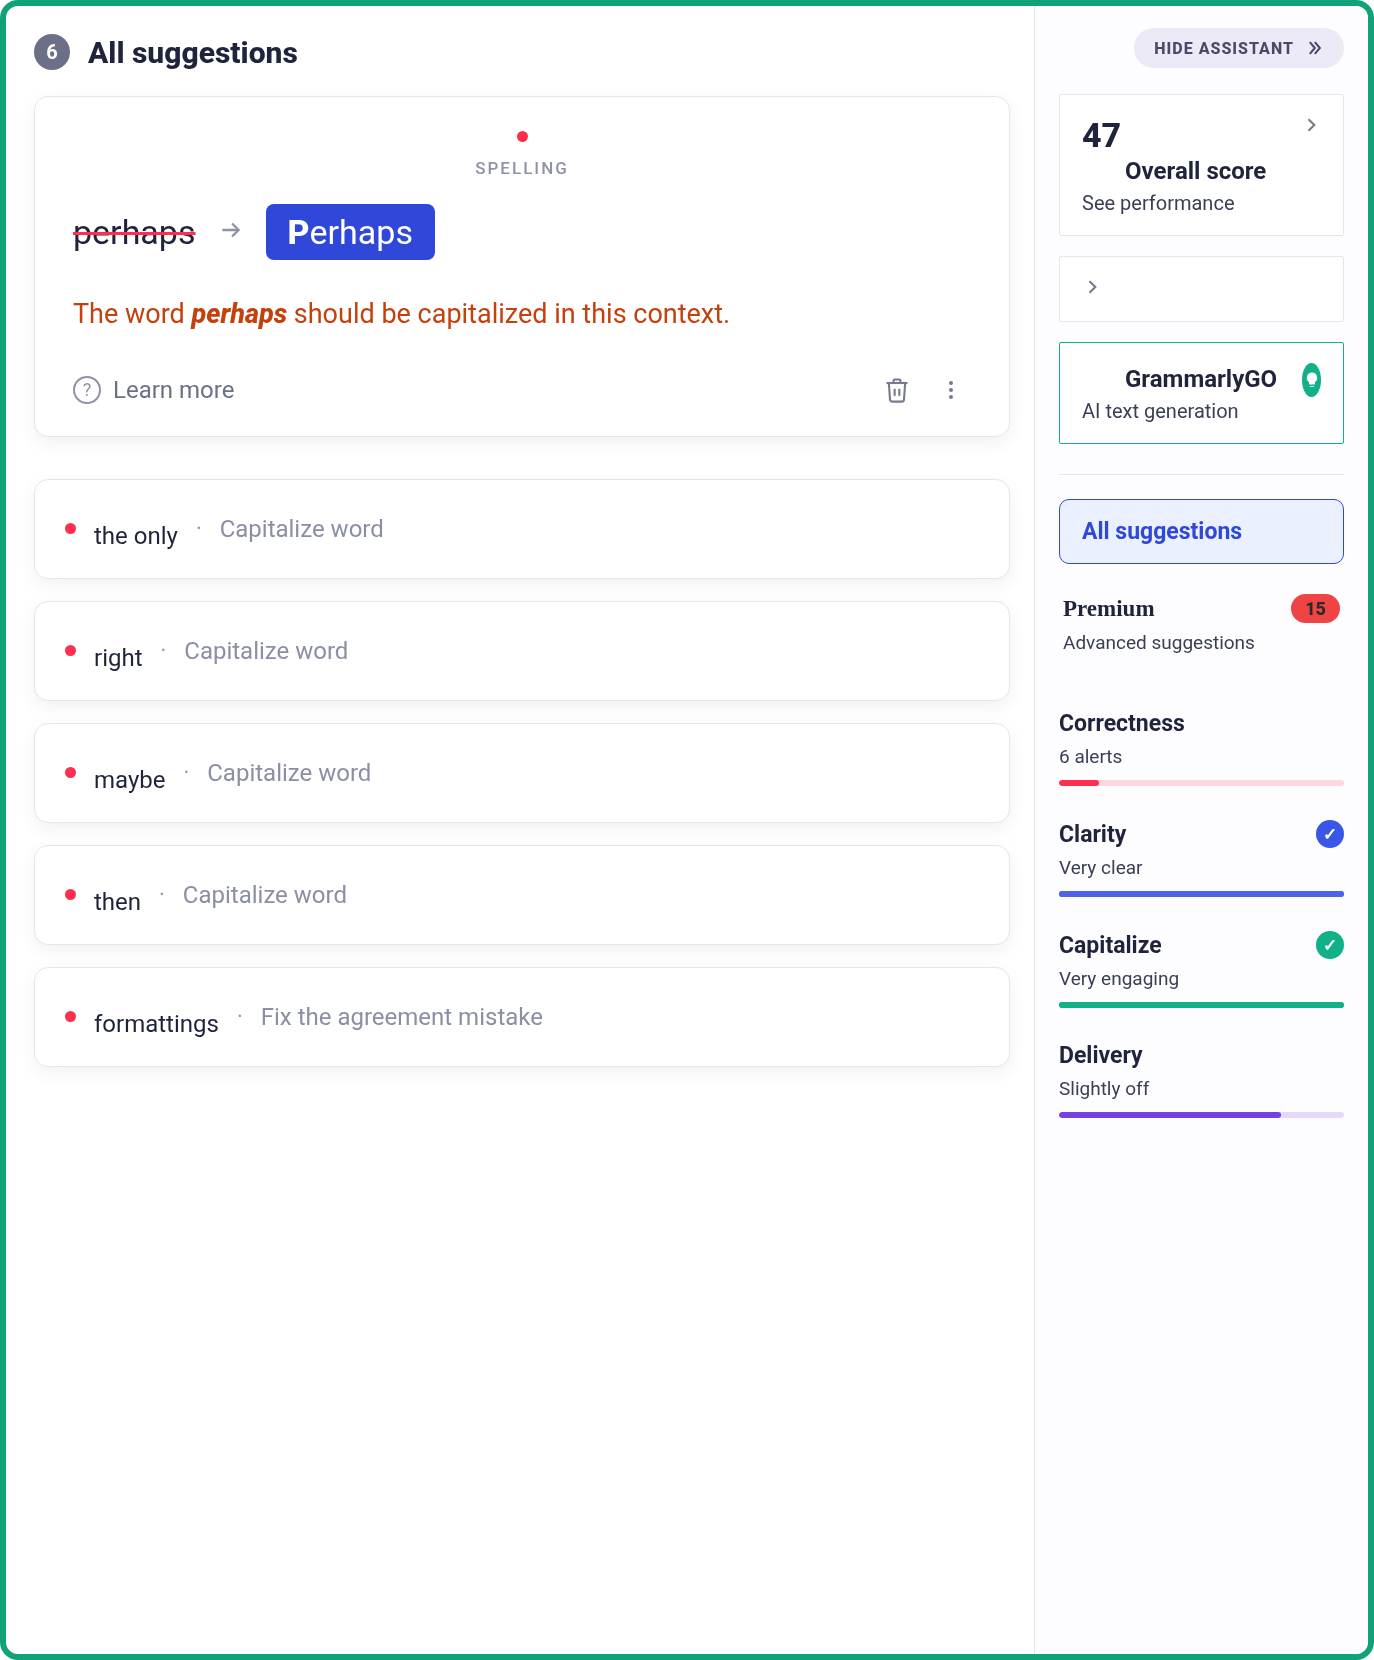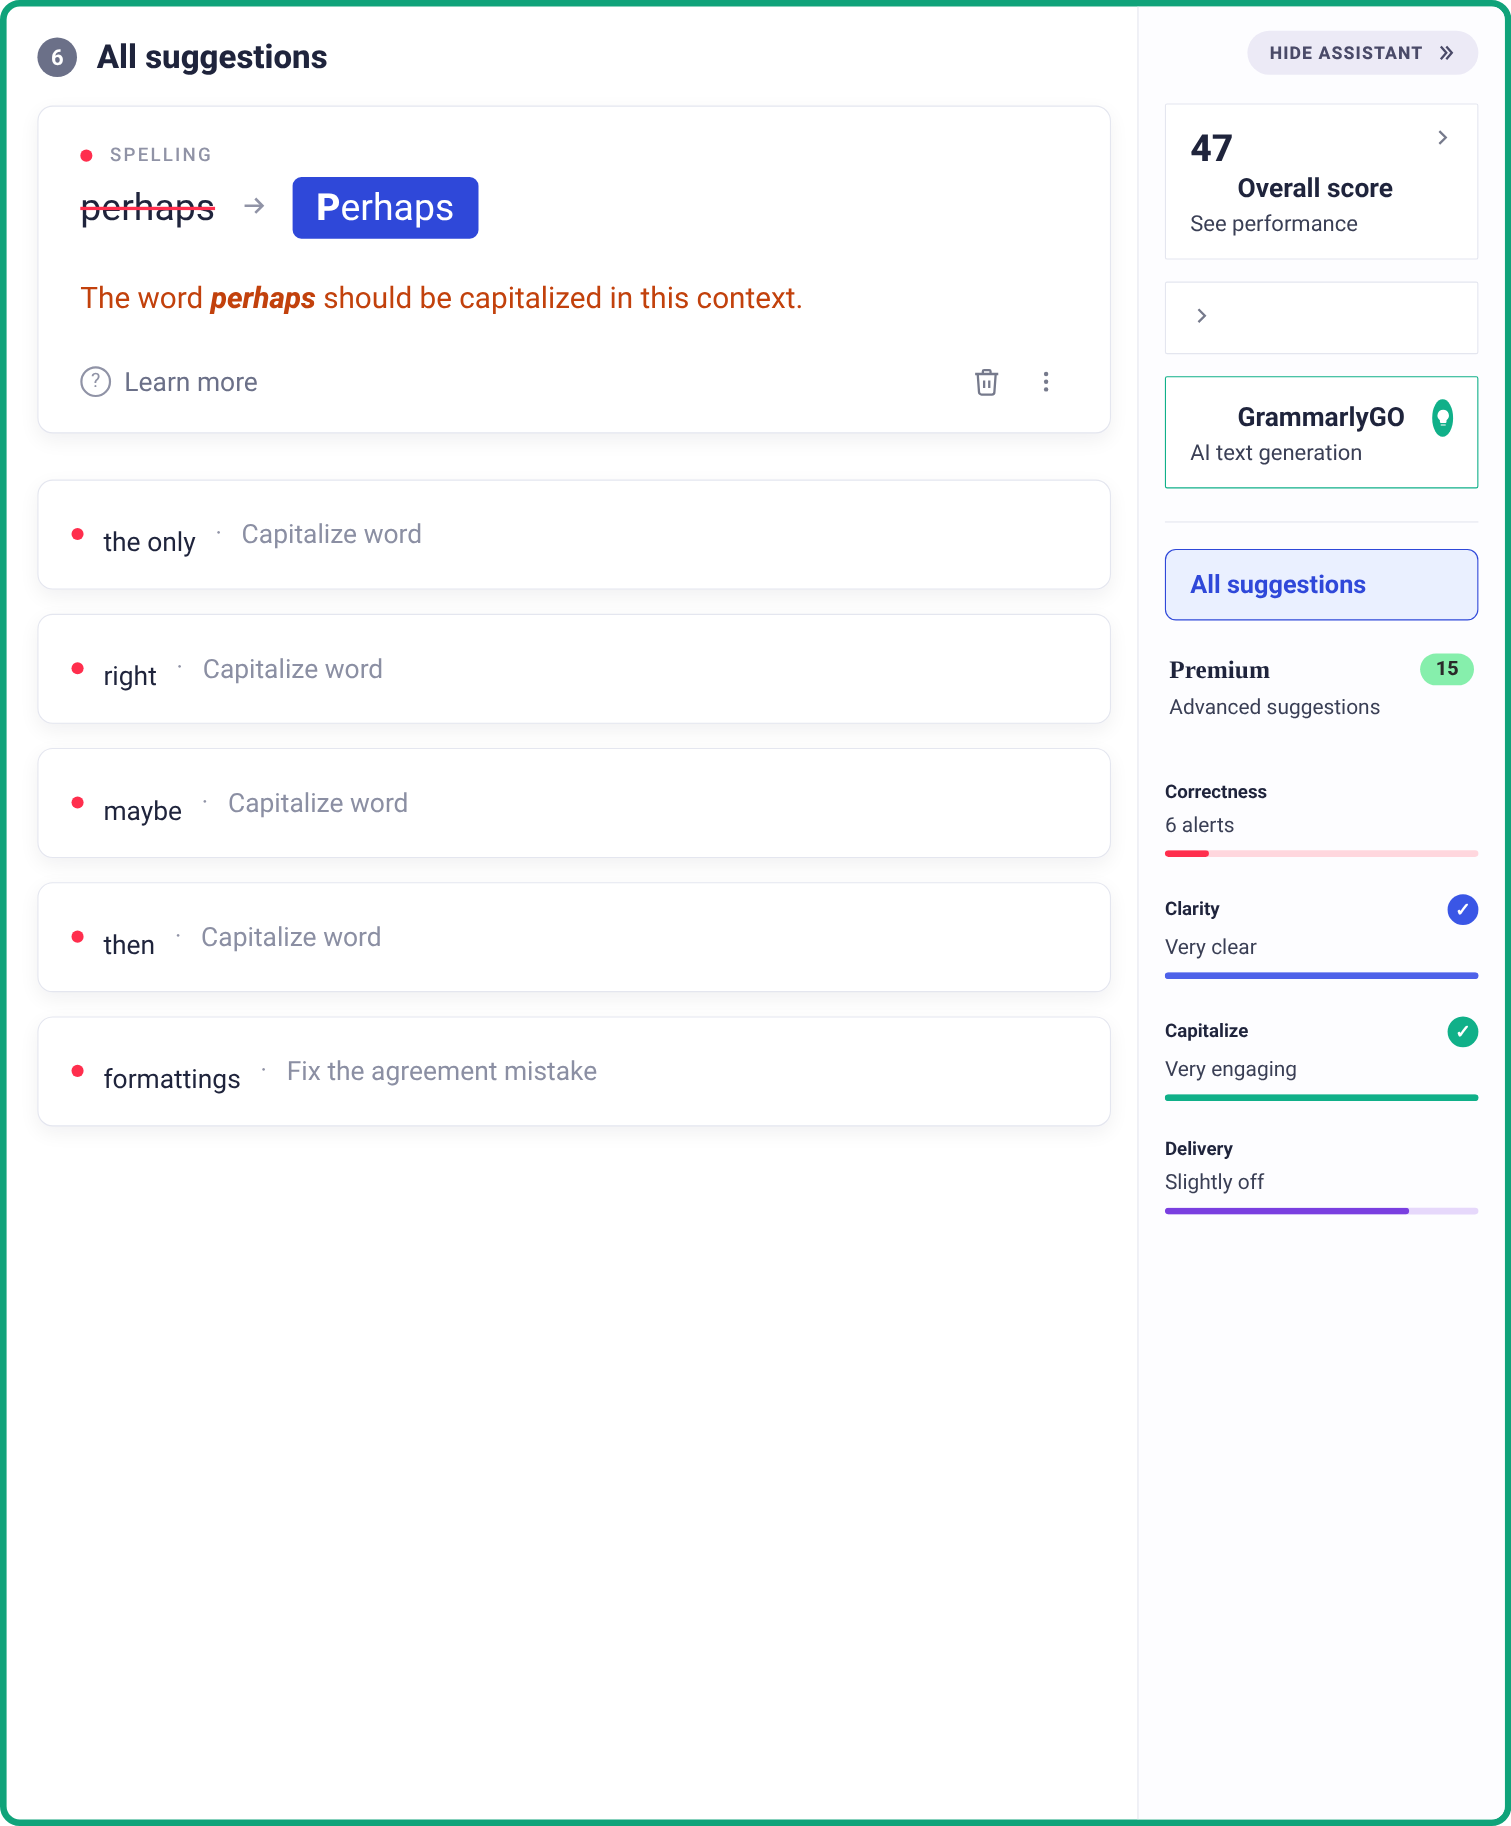--- a/index.html
+++ b/index.html
@@ -38,21 +38,21 @@
     font-size:20px;
   }
   .sugg-title { font-size:30px; font-weight:800; color:#1f243c; }
   
   .card {
     border:1px solid #e4e6ef; border-radius:14px;
     box-shadow: 0 6px 18px rgba(20,20,40,0.06);
     background:#fff;
   }
   .card.expanded { padding:34px 38px 26px 38px; margin-bottom:42px; }
-  .card-tag-row { display:flex; align-items:center; gap:16px; margin-bottom:10px;}
+  .card-tag-row { display:flex; align-items:center; gap:16px; margin-bottom:26px;flex-direction:column;}
   .dot { width:11px; height:11px; border-radius:50%; background:#ff2e4d; }
   .tag-label { letter-spacing:2px; color:#9093a6; font-size:17px; font-weight:500;}
   .corr-row { display:flex; align-items:center; gap:22px; margin-bottom:34px;}
   .strike { font-size:34px; color:#1f243c; text-decoration:line-through; text-decoration-color:#ff2e4d; text-decoration-thickness:3px;}
   .arrow-right { color:#9093a6; }
   .corr-pill {
     background:#2f48d9; color:#fff; border-radius:8px;
     padding:8px 22px; font-size:34px; font-weight:400;
   }
   .corr-pill .emph { font-weight:800; }
@@ -100,28 +100,28 @@
   .side-divider { height:1px;background:#e4e6ef;margin:10px 0 24px 0;}
   .filter-active {
     border:1.5px solid #2f48d9; background:#eaf0ff;
     border-radius:10px; padding:18px 22px; color:#2f48d9;
     font-size:23px; font-weight:700; margin-bottom:22px;
   }
   .premium-block { padding:8px 4px 22px 4px; }
   .premium-row { display:flex; align-items:center; }
   .premium-title { font-size:23px; font-weight:700;font-family:Liberation Serif, serif; }
   .premium-badge {
-    background:#86efac; color:#2a2a2a; font-weight:800;
+    background:#ef4444; color:#2a2a2a; font-weight:800;
     border-radius:999px; padding:4px 14px; font-size:18px;
     margin-left:auto;
   }
   .premium-sub { font-size:19px; color:#3a3f55; margin-top:8px;}
   .metric { margin-top:34px; }
   .metric-head { display:flex; align-items:center; }
-  .metric-title { font-size:17px; font-weight:700; }
+  .metric-title { font-size:23px; font-weight:700; }
   .check {
     width:28px;height:28px;border-radius:50%;
     display:flex;align-items:center;justify-content:center;
     color:#fff;font-size:17px;font-weight:900;margin-left:auto;
   }
   .check.blue { background:#3a56e6; }
   .check.green { background:#10b089; }
   .metric-sub { font-size:19px; color:#3a3f55; margin-top:8px;}
   .bar {
     height:6px; border-radius:4px; margin-top:12px;

